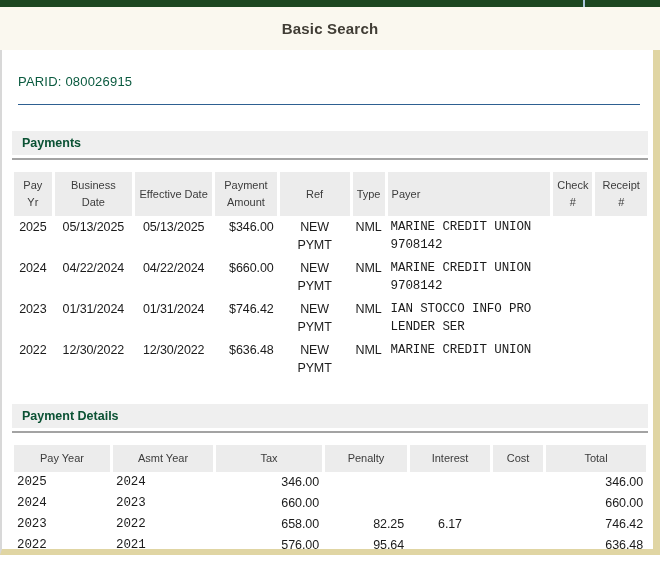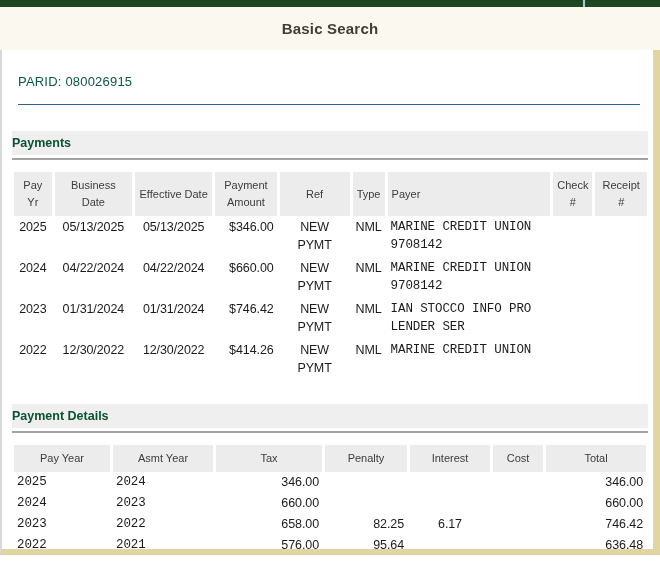--- a/index.html
+++ b/index.html
@@ -27,21 +27,21 @@
   }
   .parid-row {
     margin: 0 10px 0 6px; padding-bottom: 15px;
     border-bottom: 1px solid #2e6091;
     font-size: 13px; color: #0a5a3f; letter-spacing: .2px;
   }
   .owner { margin: 4px 0 0 6px; font-size: 13px; font-weight: bold; color: #17382a; letter-spacing: .2px; }
   .section { margin-top: 26px; }
   .section-bar {
     background: #efefef; height: 24px; line-height: 24px;
-    margin-right: 2px;
+    padding-left: 10px; margin-right: 2px;
     font-size: 12.5px; font-weight: bold; color: #0b5234;
   }
   .section-rule { height: 2px; background: #a3a3a3; margin: 3px 2px 0 0; }
   table {
     table-layout: fixed;
     border-collapse: separate; border-spacing: 3px 0;
     margin-top: 12px; margin-left: -1px;
   }
   th {
     background: #ececec; font-weight: normal;
@@ -135,21 +135,21 @@
           <td class="ac">NEW PYMT</td>
           <td class="ac">NML</td>
           <td class="al">IAN STOCCO INFO PRO LENDER SER</td>
           <td class="ac"></td>
           <td class="ac"></td>
         </tr>
         <tr>
           <td class="ac">2022</td>
           <td class="ac">12/30/2022</td>
           <td class="ac">12/30/2022</td>
-          <td class="ar">$414.26</td>
+          <td class="ar">$636.48</td>
           <td class="ac">NEW PYMT</td>
           <td class="ac">NML</td>
           <td class="al">MARINE CREDIT UNION</td>
           <td class="ac"></td>
           <td class="ac"></td>
         </tr>
       </tbody>
     </table>
   </div>
 

